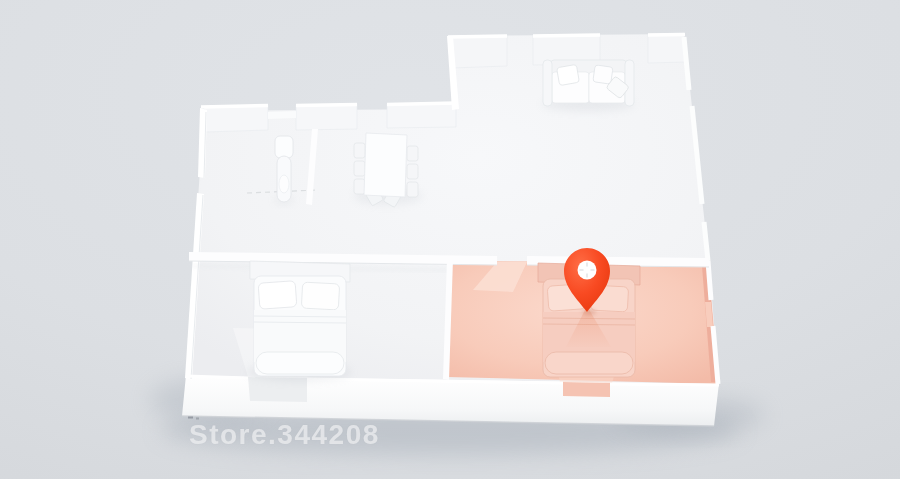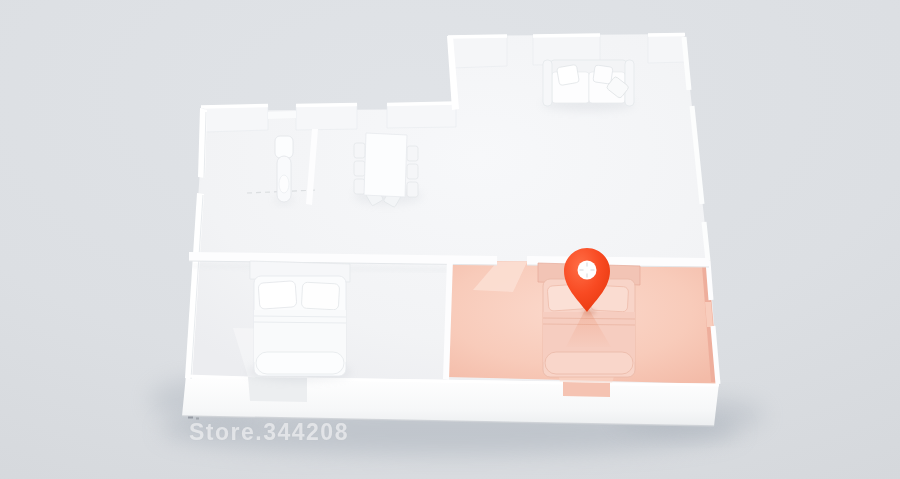--- a/index.html
+++ b/index.html
@@ -3,21 +3,21 @@
 <meta charset="utf-8">
 <style>
   html,body{margin:0;padding:0;background:#c9ccd1;}
   .stage{
     position:relative;width:900px;height:479px;overflow:hidden;
     font-family:"Liberation Sans", sans-serif;
   }
   .stage svg{display:block;width:900px;height:479px;}
   .watermark{
     position:absolute;left:189px;top:419px;
-    font-size:23px;letter-spacing:1.5px;font-weight:bold;
+    font-size:28px;letter-spacing:1.5px;font-weight:bold;
     color:rgba(255,255,255,0.55);
     text-shadow:0 0 1px rgba(180,185,192,0.25);
     pointer-events:none;white-space:nowrap;
   }
 </style>
 </head>
 <body>
 
 <div class="stage">
 <svg viewBox="0 0 900 479" xmlns="http://www.w3.org/2000/svg">

